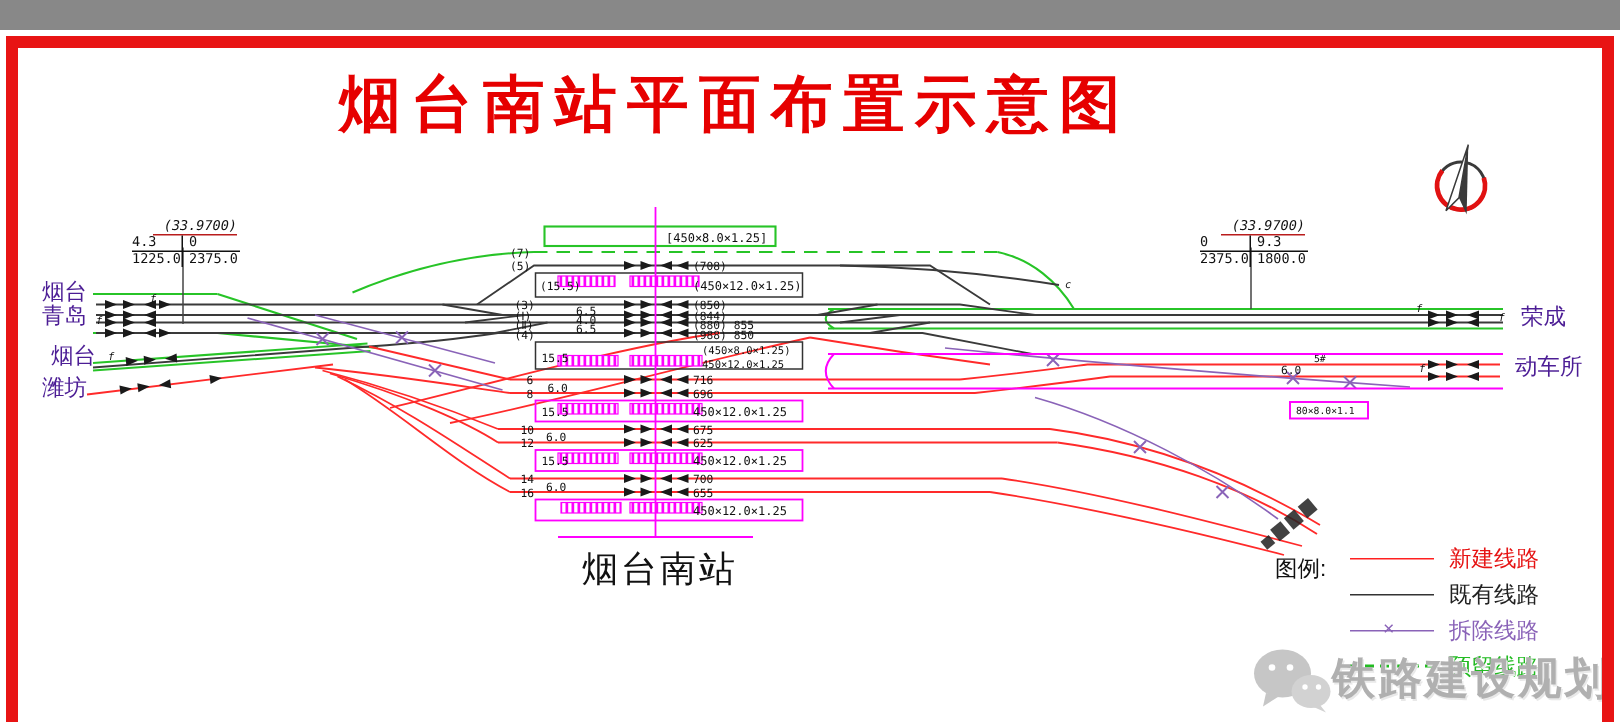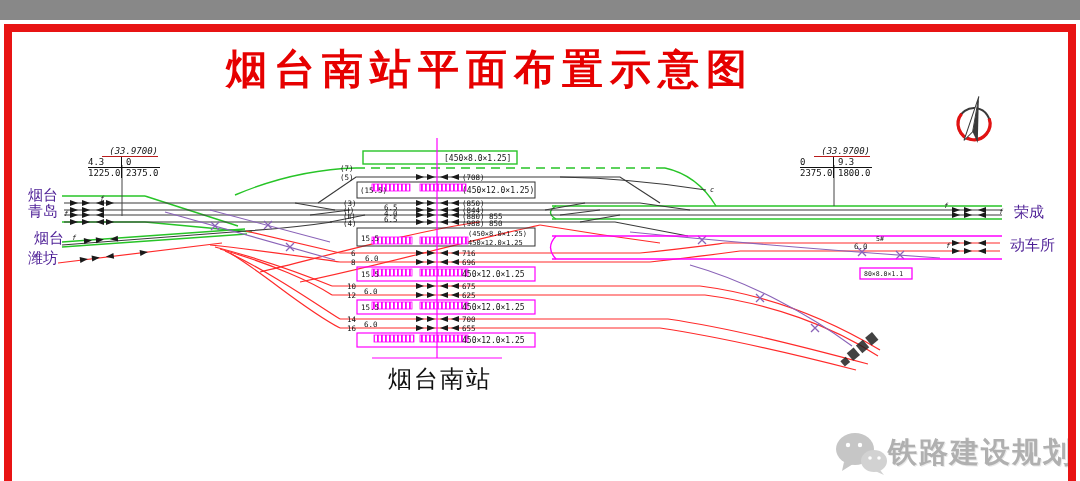--- a/index.html
+++ b/index.html
@@ -303,20 +303,41 @@
   <div class="dim" style="left:800px;top:126px;">
     <span class="dim-elev">(33.9700)</span>
     <div class="dim-grid">
       <span class="ca">0</span>
       <span class="cb">9.3</span>
       <span class="cc">2375.0</span>
       <span class="cd">1800.0</span>
     </div>
   </div>
 
+  <div class="legend">
+    <span class="legend-title">图例:</span>
+    <div class="legend-rows">
+      <div class="legend-row">
+        <span class="sample s-new"></span>
+        <span class="lab t-new">新建线路</span>
+      </div>
+      <div class="legend-row">
+        <span class="sample s-exist"></span>
+        <span class="lab t-exist">既有线路</span>
+      </div>
+      <div class="legend-row">
+        <span class="sample s-demo"></span>
+        <span class="lab t-demo">拆除线路</span>
+      </div>
+      <div class="legend-row">
+        <span class="sample s-res"></span>
+        <span class="lab t-res">预留线路</span>
+      </div>
+    </div>
+  </div>
 
   <div class="watermark">
     <svg width="54" height="46" viewBox="0 0 54 46">
       <ellipse cx="21" cy="19" rx="19" ry="16" fill="#c6c6c6"></ellipse>
       <circle cx="14" cy="15" r="2.2" fill="#ffffff"></circle>
       <circle cx="26" cy="15" r="2.2" fill="#ffffff"></circle>
       <polygon points="10,32 8,41 19,34" fill="#c6c6c6"></polygon>
       <ellipse cx="40" cy="31" rx="13" ry="11" fill="#d2d2d2"></ellipse>
       <circle cx="36" cy="28" r="1.8" fill="#ffffff"></circle>
       <circle cx="45" cy="28" r="1.8" fill="#ffffff"></circle>

